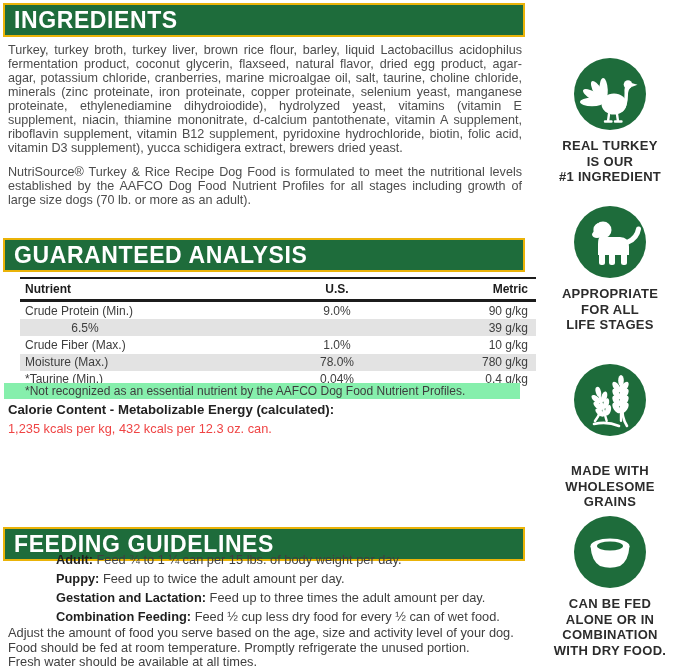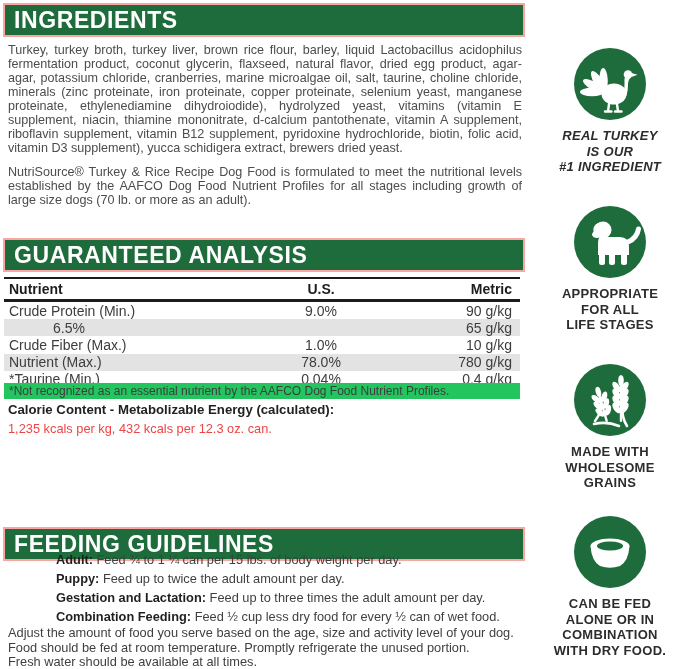--- a/index.html
+++ b/index.html
@@ -3,67 +3,67 @@
 <meta charset="utf-8">
 <style>
   html,body { margin:0; padding:0; background:#ffffff; }
   .page {
     position:relative; width:679px; height:669px; background:#ffffff;
     font-family:"Liberation Sans", sans-serif; overflow:hidden; color:#444444;
   }
   
   .banner {
     position:absolute; left:3px; width:522px; height:34px;
-    background:#1e6c3b; border:2px solid #fca5a5; box-sizing:border-box;
+    background:#1e6c3b; border:2px solid #eab308; box-sizing:border-box;
     display:flex; align-items:center;
   }
   .banner .banner-title {
     margin:0; padding-left:9px; font-size:23px; font-weight:bold;
     color:#ffffff; letter-spacing:0.6px; white-space:nowrap;
   }
   #banner-ingredients { top:3px; }
   #banner-analysis    { top:238px; }
   #banner-feeding     { top:527px; }
 
   
   .ingredients-text {
     position:absolute; left:8px; top:43px; width:514px;
     font-size:12.6px; line-height:14px; color:#4c4c4c; text-align:justify;
   }
   .ingredients-text p { margin:0; }
   .ingredients-text p + p { margin-top:10px; }
 
   
-  .ga-table { position:absolute; left:4px; top:277px; width:516px; font-size:14px; color:#3d3d3d; }
+  .ga-table { position:absolute; left:20px; top:277px; width:516px; font-size:12px; color:#3d3d3d; }
   .ga-head {
     display:flex; align-items:center; height:20px; font-weight:bold; color:#1c1c1c;
     border-top:2px solid #1c1c1c; border-bottom:3px solid #1c1c1c; box-sizing:content-box;
   }
   .ga-row { display:flex; align-items:center; height:17.2px; }
   .ga-row.alt { background:#e3e3e3; }
   .col-n { flex:0 0 252px; padding-left:5px; box-sizing:border-box; }
   .col-u { flex:0 0 130px; text-align:center; }
   .col-m { flex:1 1 auto; text-align:right; padding-right:8px; }
   .ga-footnote {
     position:absolute; left:4px; top:383px; width:516px; height:16px;
-    background:#22c55e; font-size:12px; color:#3d3d3d;
-    display:flex; align-items:center; padding-left:5px; box-sizing:border-box;
+    background:#86efac; font-size:12px; color:#3d3d3d;
+    display:flex; align-items:center; padding-left:21px; box-sizing:border-box;
   }
   .calorie-heading { position:absolute; left:8px; top:402px; font-size:13.2px; font-weight:bold; color:#222222; }
   .calorie-text    { position:absolute; left:8px; top:421px; font-size:12.8px; color:#ef4444; }
 
   
   .feeding-lines { position:absolute; left:8px; top:550px; width:520px; font-size:12.8px; color:#3f3f3f; }
   .fg-line.labeled { line-height:19px; }
   .fg-line.plain   { line-height:14.5px; }
   .fg-label { font-weight:bold; color:#1f1f1f;margin-left:48px; }
 
   
   .badge { position:absolute; left:544px; width:132px; display:flex; flex-direction:column; align-items:center; }
-  #badge-0 { top:48px;font-style:italic; } #badge-1 { top:206px; } #badge-2 { top:364px; } #badge-3 { top:516px; }
+  #badge-0 { top:58px; } #badge-1 { top:206px; } #badge-2 { top:364px;gap:19px; } #badge-3 { top:516px; }
   .badge-icon { width:72px; height:72px; }
   .badge-label {
     margin-top:8px; font-weight:bold; font-size:13px; line-height:15.5px;
     letter-spacing:0.3px; color:#2c2c2c; text-align:center; white-space:pre-line;
   }
 </style>
 </head>
 <body>
 
 <div class="page">
@@ -85,29 +85,29 @@
       <div class="col-u">U.S.</div>
       <div class="col-m">Metric</div>
     </div>
     <div class="ga-row">
       <div class="col-n">Crude Protein (Min.)</div>
       <div class="col-u">9.0%</div>
       <div class="col-m">90 g/kg</div>
     </div>
     <div class="ga-row alt">
       <div class="col-u">6.5%</div>
-      <div class="col-m">65 g/kg</div>
+      <div class="col-m">39 g/kg</div>
     </div>
     <div class="ga-row">
       <div class="col-n">Crude Fiber (Max.)</div>
       <div class="col-u">1.0%</div>
       <div class="col-m">10 g/kg</div>
     </div>
     <div class="ga-row alt">
-      <div class="col-n">Nutrient (Max.)</div>
+      <div class="col-n">Moisture (Max.)</div>
       <div class="col-u">78.0%</div>
       <div class="col-m">780 g/kg</div>
     </div>
     <div class="ga-row">
       <div class="col-n">*Taurine (Min.)</div>
       <div class="col-u">0.04%</div>
       <div class="col-m">0.4 g/kg</div>
     </div>
   </div>
   <div class="ga-footnote">*Not recognized as an essential nutrient by the AAFCO Dog Food Nutrient Profiles.</div>

